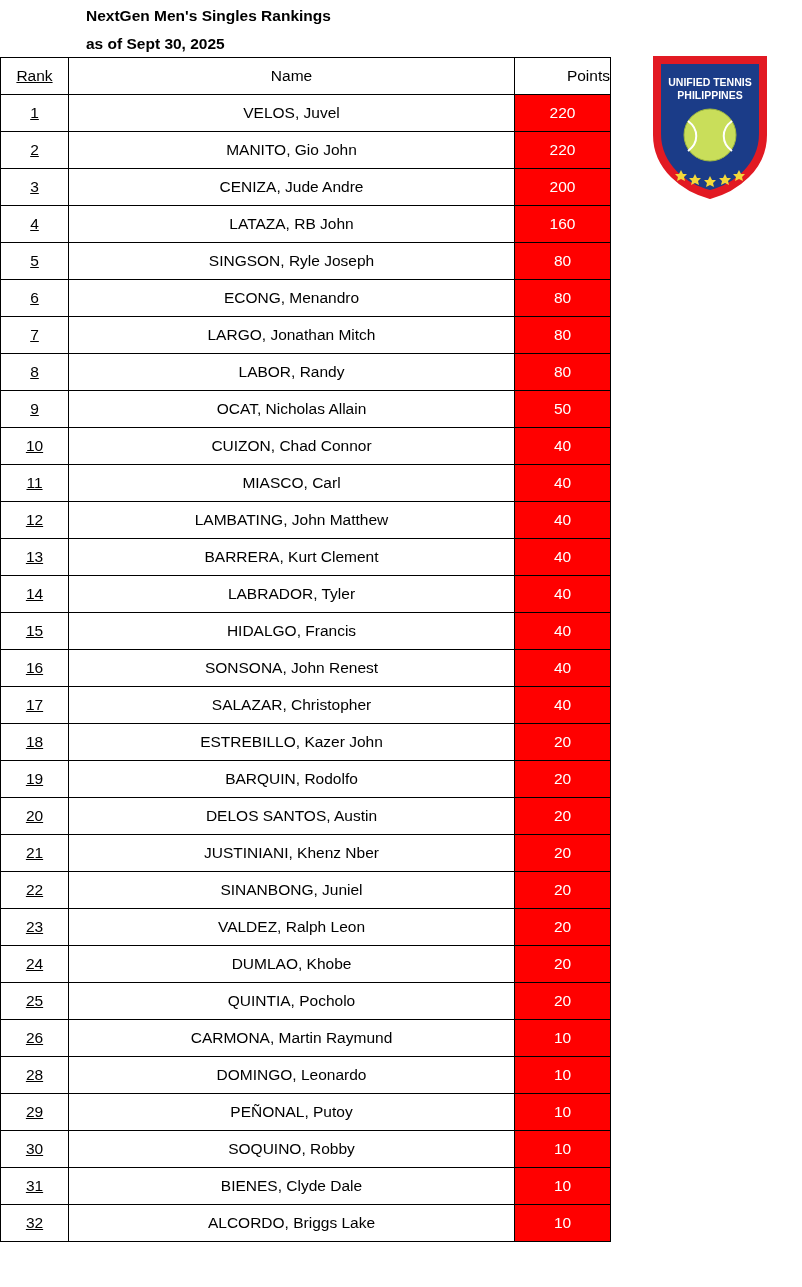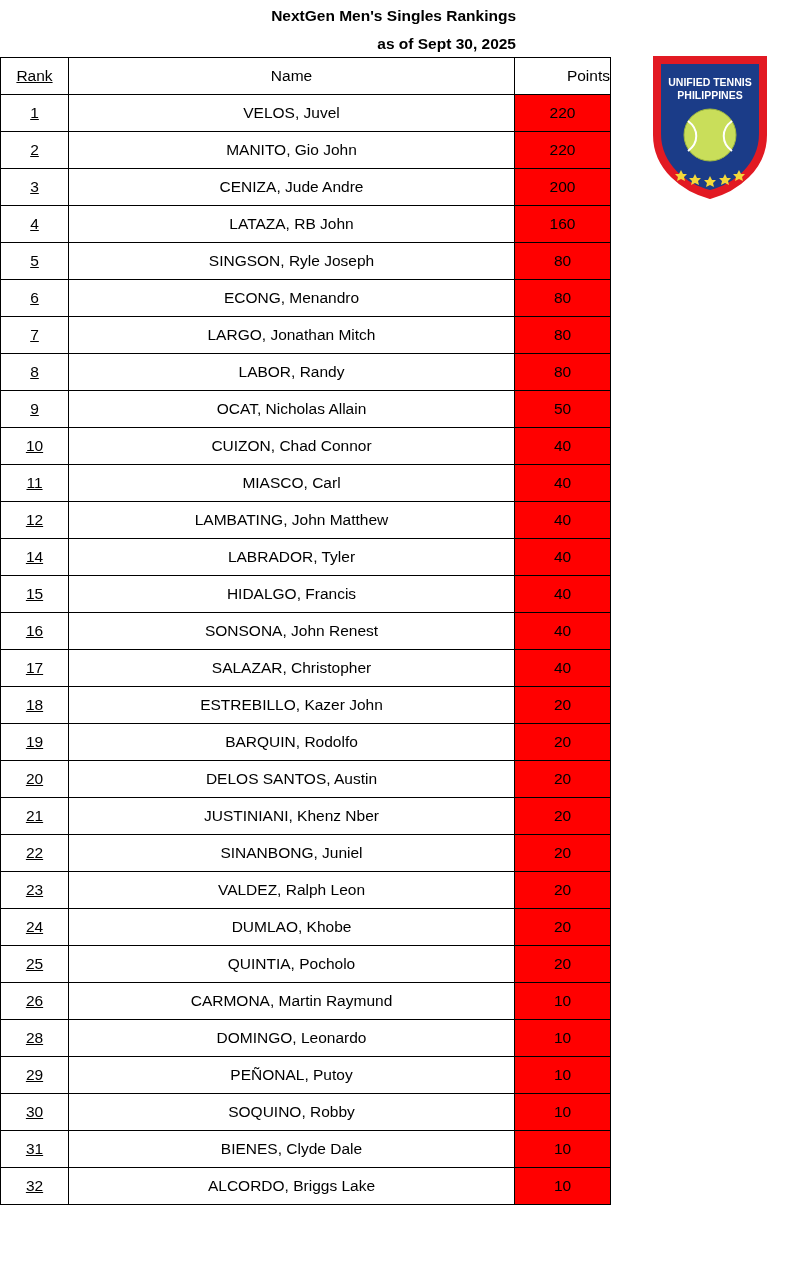--- a/index.html
+++ b/index.html
@@ -25,21 +25,20 @@
     position: absolute;
     left: 86px;
     top: 2px;
     width: 430px;
   }
   .title-line {
     font-size: 15.5px;
     font-weight: bold;
     line-height: 28px;
     white-space: nowrap;
-    text-align: right;
   }
   
   .ranking-table {
     position: absolute;
     left: 0px;
     top: 57px;
     border-collapse: collapse;
     table-layout: fixed;
   }
   .ranking-table td, .ranking-table th {
@@ -68,21 +67,21 @@
   .th-rank, .th-name, .th-points {
     font-weight: normal;
     height: 31px;
     font-size: 15.5px;
   }
   .td-points {
     background: #FF0000;
     text-align: center;
     font-weight: bold;
     font-size: 21px;
-    color: #000000;
+    color: #ffffff;
   }
   
   .logo-wrap {
     position: absolute;
     left: 651px;
     top: 53px;
     width: 118px;
     height: 148px;
   }
   .logo-wrap svg {
@@ -164,20 +163,25 @@
           <td class="td-points">40</td>
         </tr>
         <tr>
           <td class="td-rank">11</td>
           <td class="td-name">MIASCO, Carl</td>
           <td class="td-points">40</td>
         </tr>
         <tr>
           <td class="td-rank">12</td>
           <td class="td-name">LAMBATING, John Matthew</td>
+          <td class="td-points">40</td>
+        </tr>
+        <tr>
+          <td class="td-rank">13</td>
+          <td class="td-name">BARRERA, Kurt Clement</td>
           <td class="td-points">40</td>
         </tr>
         <tr>
           <td class="td-rank">14</td>
           <td class="td-name">LABRADOR, Tyler</td>
           <td class="td-points">40</td>
         </tr>
         <tr>
           <td class="td-rank">15</td>
           <td class="td-name">HIDALGO, Francis</td>

